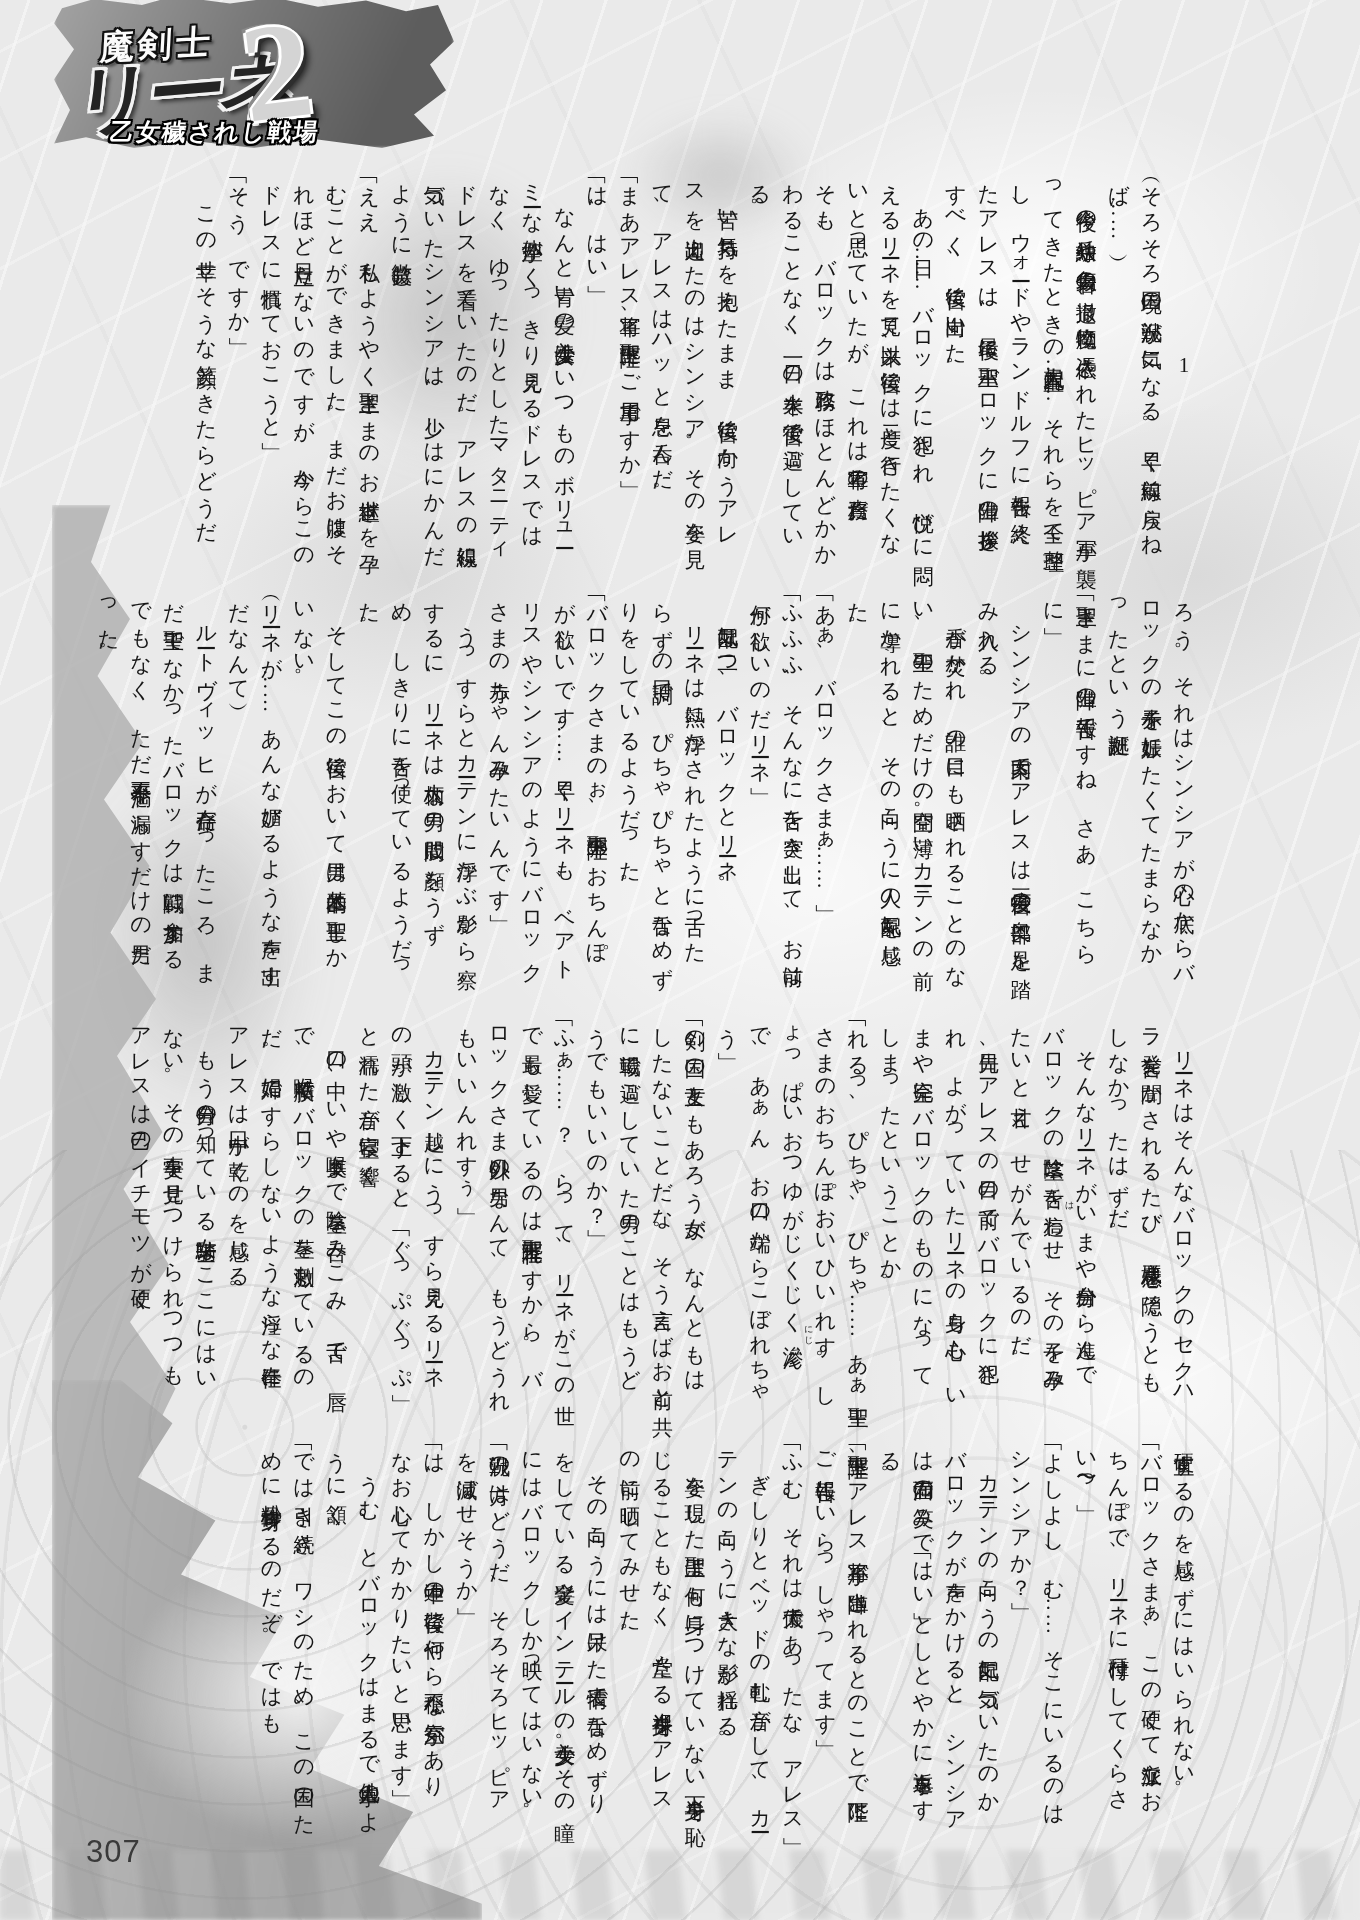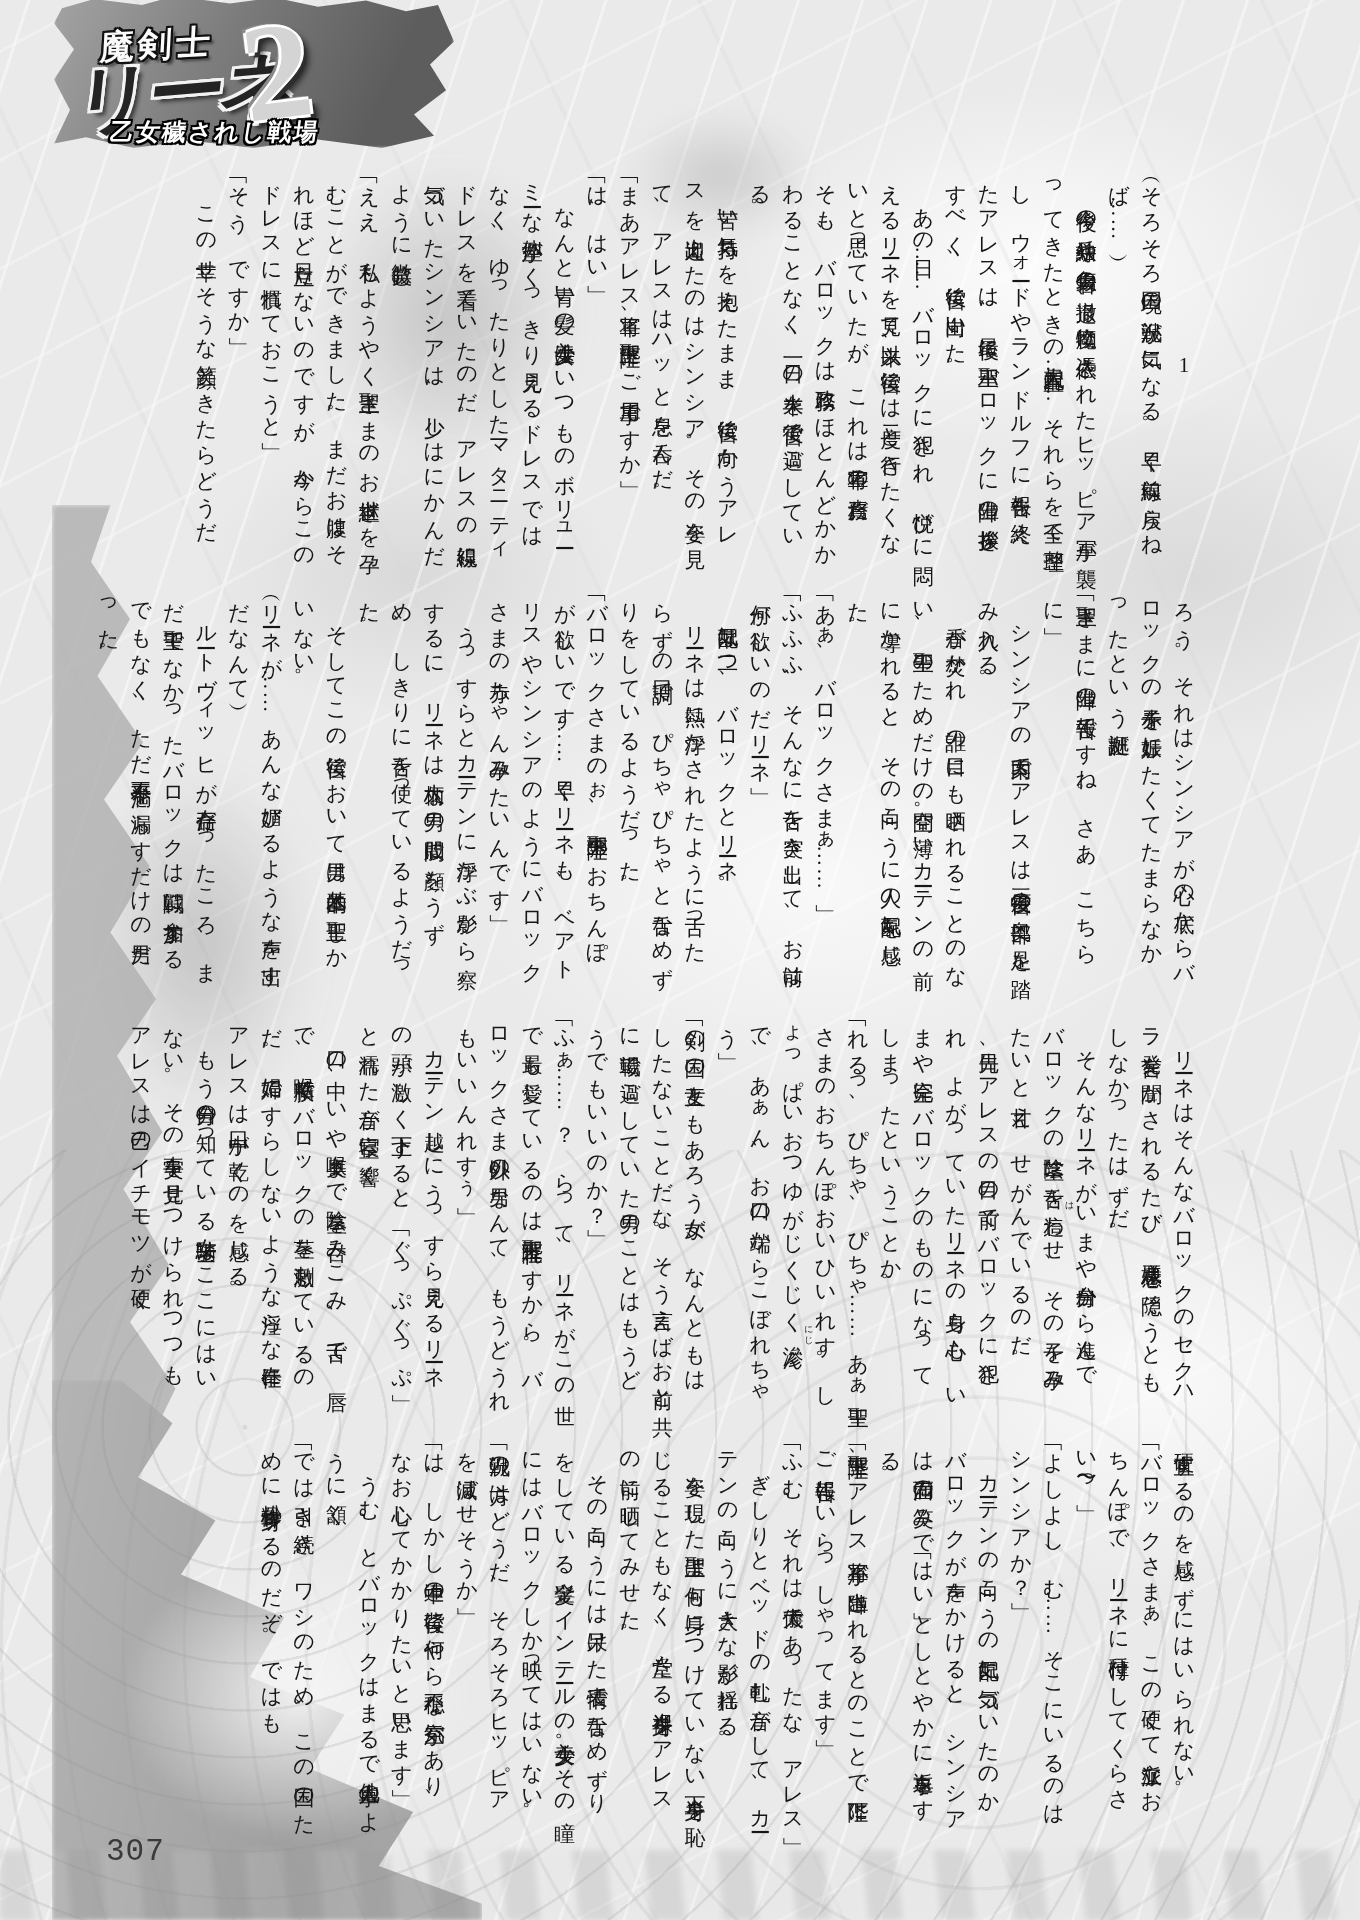--- a/index.html
+++ b/index.html
@@ -81,22 +81,22 @@
   }
   .band p{margin:0;padding:0;}
   .band p.section-num{text-align:center;text-orientation:upright;letter-spacing:0;}
   .band ruby{ruby-position:over;}
   .band rt{font-size:9px;letter-spacing:0;}
   .band-1{top:170px;}
   .band-2{top:588px;}
   .band-3{top:1013px;}
   .band-4{top:1437px;}
   .page-number{
-    position:absolute;left:86px;top:1834px;font-family:Liberation Mono, monospace;
-    font-size:31px;color:#3a3a3a;letter-spacing:1px;margin-left:20px;}
+    position:absolute;left:86px;top:1834px;font-family:Liberation Sans, sans-serif;
+    font-size:31px;color:#3a3a3a;letter-spacing:1px;}
 </style>
 </head>
 <body>
 
 <div class="page">
   <div class="vein-layer"></div>
   <div class="blob blob-band1"></div>
   <div class="blob blob-topmid"></div>
   <div class="blob blob-band2"></div>
   <div class="left-strip"></div>

